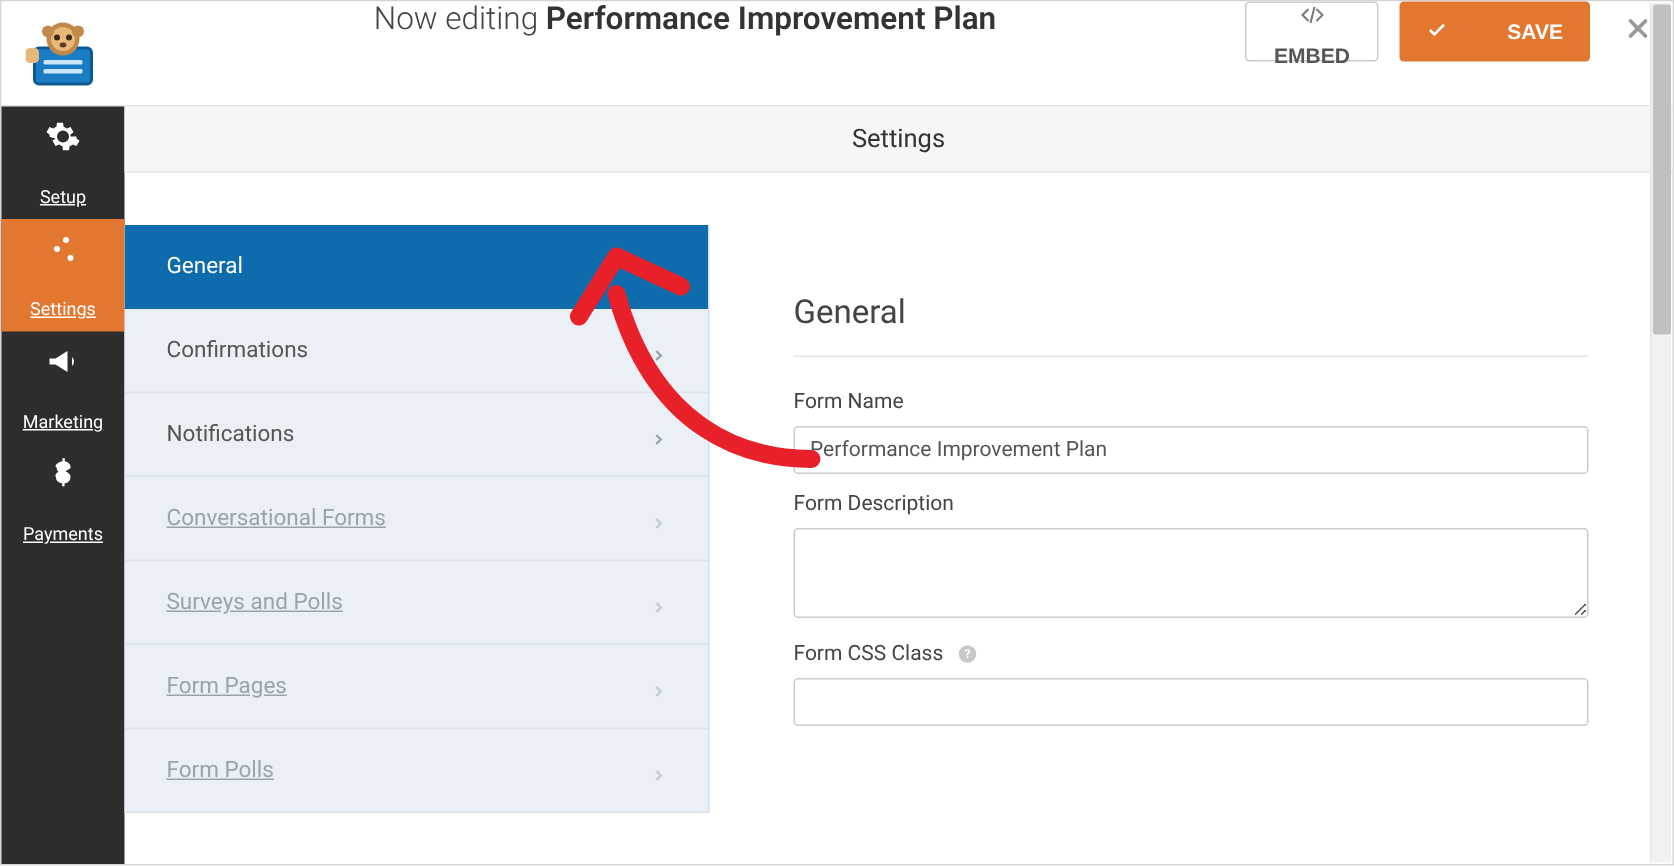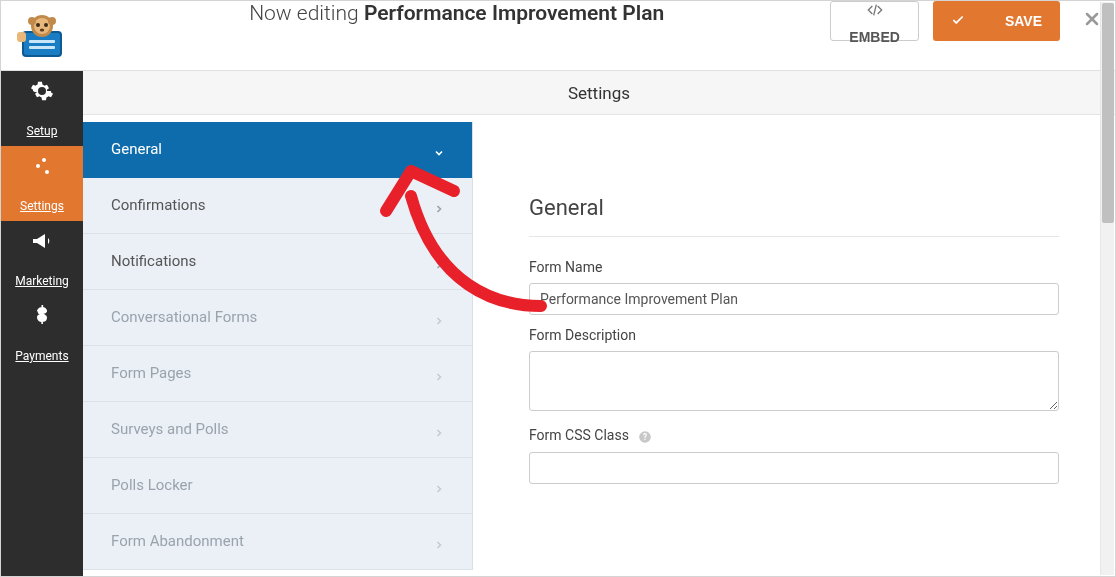--- a/index.html
+++ b/index.html
@@ -150,20 +150,21 @@
     border-bottom: 1px solid #dbe1e9;
     cursor: pointer;
   }
   .s2-item.active {
     background: #0e6cad;
     color: #fff;
     border-bottom-color: #0e6cad;
   }
   .s2-item.muted {
     color: #9aa3ad;
+    text-decoration: underline;
   }
   .s2-item .chev { width: 10px; height: 10px; }
   .panel {
     flex: 1;
     padding: 26px 56px;
     overflow-y: auto;
   }
   .panel h2 {
     font-size: 22px;
     font-weight: 400;
@@ -346,45 +347,37 @@
           </div>
           <div class="s2-item muted">
             <span>Conversational Forms</span>
             <span class="chev">
               <svg viewBox="0 0 10 10" fill="none" stroke="#c3cad3" stroke-width="1.6">
                   <path d="M3.5 2l3 3-3 3"></path>
                 </svg>
             </span>
           </div>
           <div class="s2-item muted">
+            <span>Surveys and Polls</span>
+            <span class="chev">
+              <svg viewBox="0 0 10 10" fill="none" stroke="#c3cad3" stroke-width="1.6">
+                  <path d="M3.5 2l3 3-3 3"></path>
+                </svg>
+            </span>
+          </div>
+          <div class="s2-item muted">
             <span>Form Pages</span>
             <span class="chev">
               <svg viewBox="0 0 10 10" fill="none" stroke="#c3cad3" stroke-width="1.6">
                   <path d="M3.5 2l3 3-3 3"></path>
                 </svg>
             </span>
           </div>
           <div class="s2-item muted">
-            <span>Surveys and Polls</span>
-            <span class="chev">
-              <svg viewBox="0 0 10 10" fill="none" stroke="#c3cad3" stroke-width="1.6">
-                  <path d="M3.5 2l3 3-3 3"></path>
-                </svg>
-            </span>
-          </div>
-          <div class="s2-item muted">
-            <span>Polls Locker</span>
-            <span class="chev">
-              <svg viewBox="0 0 10 10" fill="none" stroke="#c3cad3" stroke-width="1.6">
-                  <path d="M3.5 2l3 3-3 3"></path>
-                </svg>
-            </span>
-          </div>
-          <div class="s2-item muted">
-            <span>Form Abandonment</span>
+            <span>Form Polls</span>
             <span class="chev">
               <svg viewBox="0 0 10 10" fill="none" stroke="#c3cad3" stroke-width="1.6">
                   <path d="M3.5 2l3 3-3 3"></path>
                 </svg>
             </span>
           </div>
         </div>
 
         <div class="panel">
           <h2>General</h2>

